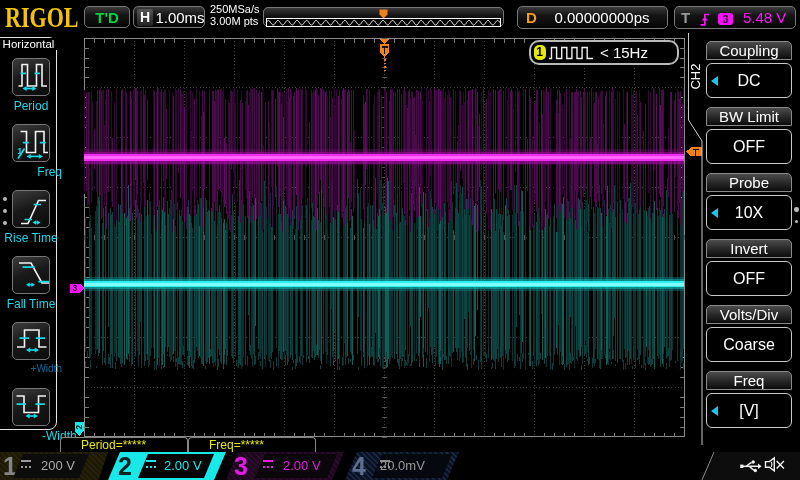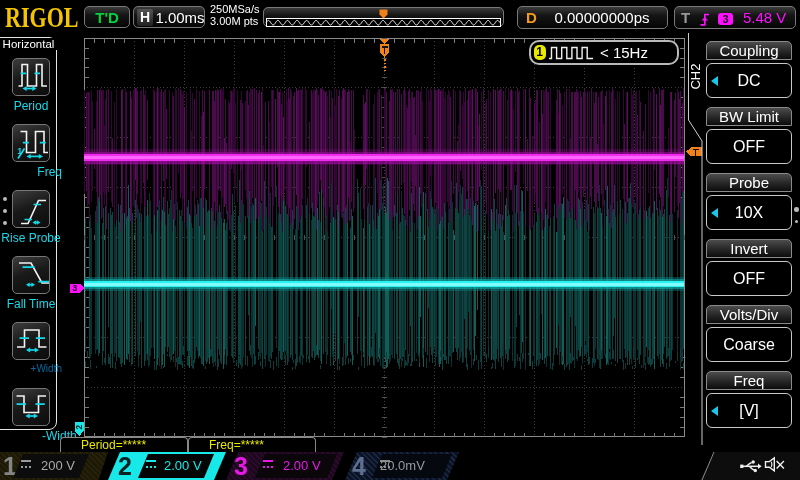--- a/index.html
+++ b/index.html
@@ -128,21 +128,21 @@
     <div class="abs" style="left:0;top:132px;width:62px;text-align:right;font-size:12px;color:#19d8e8;white-space:nowrap;">Freq</div>
     <div class="abs lbtn" style="left:12px;top:157px;">
       <svg width="38" height="38" viewBox="0 0 38 38" fill="none">
         <path d="M9 33.5H16L26.5 10.5H34" stroke="#f2f2f2" stroke-width="1.6"></path>
         <path d="M21.5 14.5H29M12.5 29.5H20" stroke="#12d9e8" stroke-width="1.7"></path>
         <path d="M23.5 32.5H25.5" stroke="#12d9e8" stroke-width="1.7"></path>
         <path d="M20.5 32.5l3.6 -2.2v4.4z" fill="#12d9e8"></path>
         <path d="M28.5 32.5l-3.6 -2.2v4.4z" fill="#12d9e8"></path>
       </svg>
     </div>
-    <div class="abs" style="left:0;top:198px;width:62px;text-align:center;font-size:12px;color:#19d8e8;white-space:nowrap;">Rise Probe</div>
+    <div class="abs" style="left:0;top:198px;width:62px;text-align:center;font-size:12px;color:#19d8e8;white-space:nowrap;">Rise Time</div>
     <div class="abs lbtn" style="left:12px;top:223px;">
       <svg width="38" height="38" viewBox="0 0 38 38" fill="none">
         <path d="M7 7H19L30 27H37" stroke="#f2f2f2" stroke-width="1.6"></path>
         <path d="M10.5 11.2H22.5M26.3 25.6H37" stroke="#12d9e8" stroke-width="1.7"></path>
         <path d="M17.0 28.7H20.0" stroke="#12d9e8" stroke-width="1.7"></path>
         <path d="M14 28.7l3.6 -2.2v4.4z" fill="#12d9e8"></path>
         <path d="M23 28.7l-3.6 -2.2v4.4z" fill="#12d9e8"></path>
       </svg>
     </div>
     <div class="abs" style="left:0;top:264px;width:62px;text-align:center;font-size:12px;color:#19d8e8;white-space:nowrap;">Fall Time</div>

